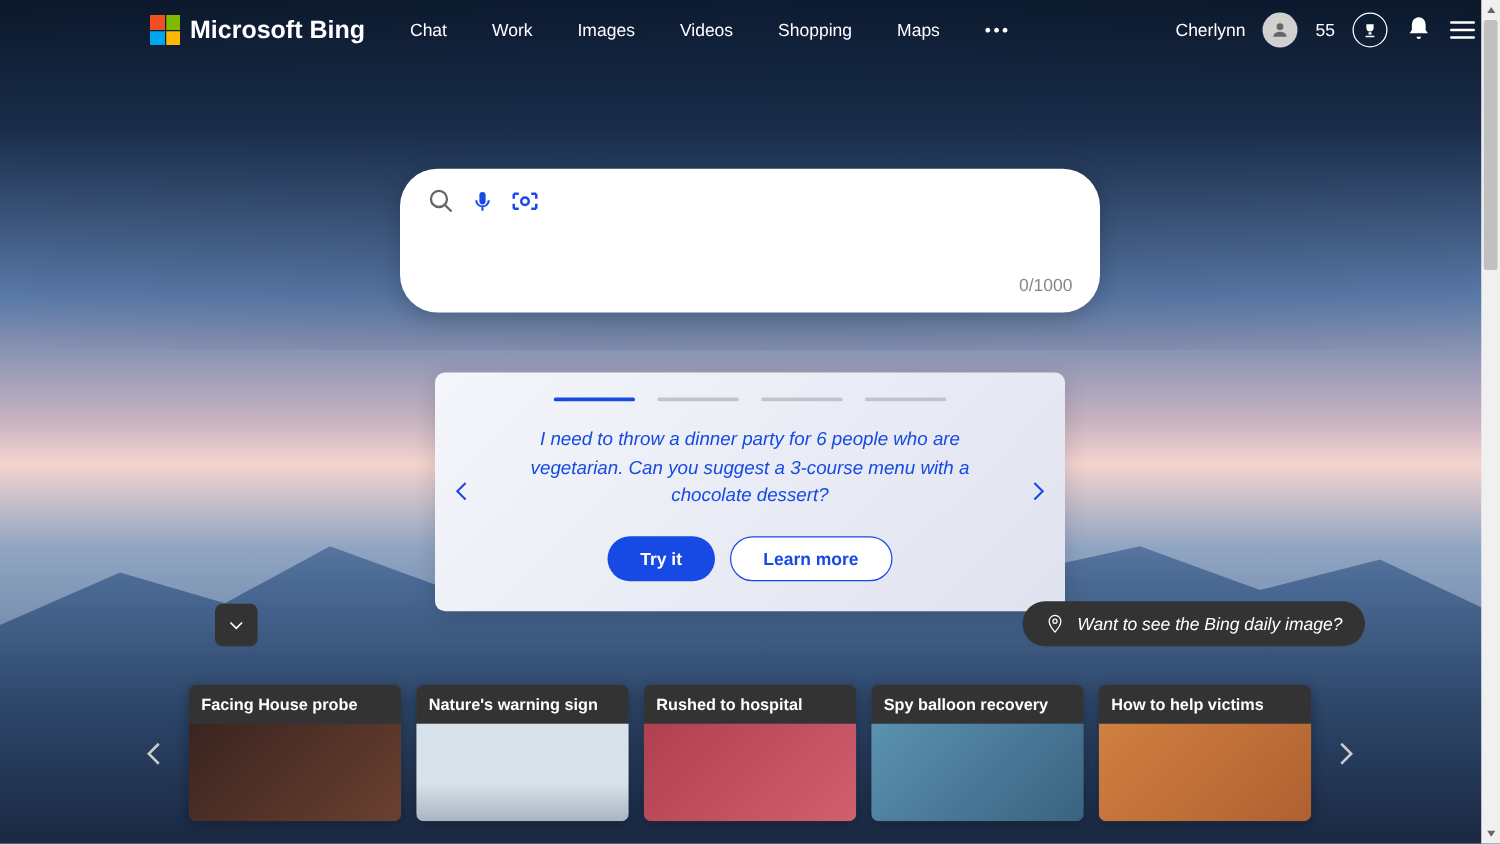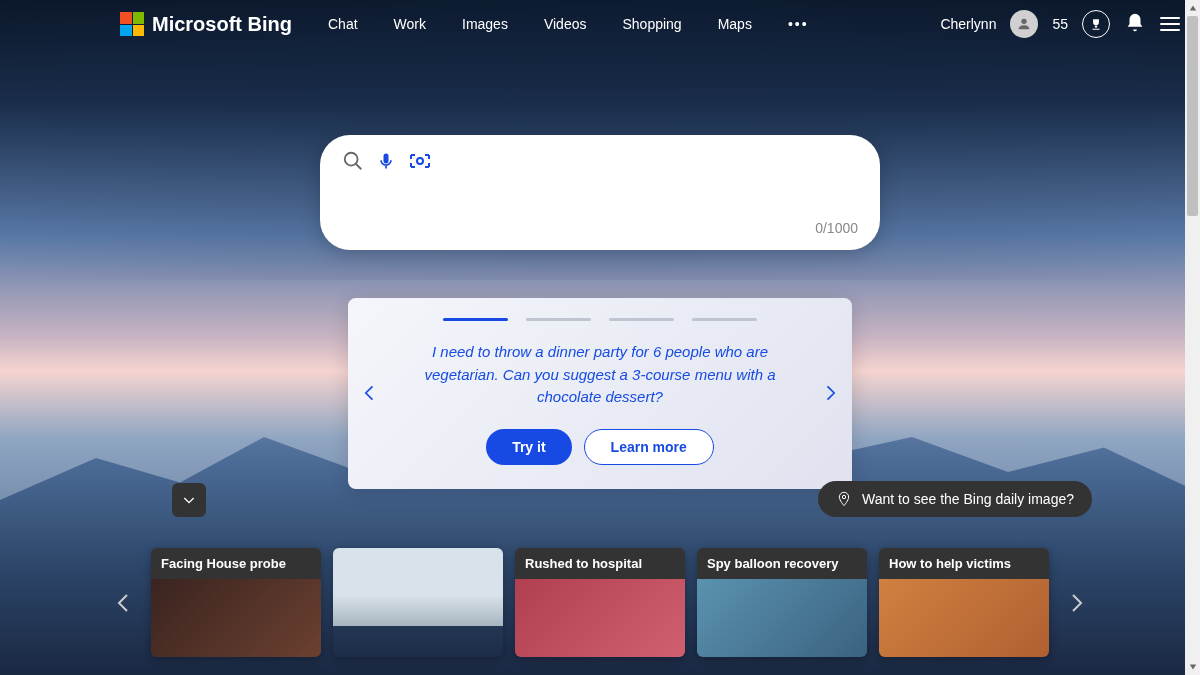--- a/index.html
+++ b/index.html
@@ -79,21 +79,21 @@
     .news-toggle {
       position: absolute; z-index: 10; bottom: 158px; left: 172px;
       width: 34px; height: 34px; background: #333; border-radius: 6px;
       display: flex; align-items: center; justify-content: center; cursor: pointer;
     }
     .news-toggle svg { width: 16px; height: 16px; stroke: #fff; fill: none; stroke-width: 2; }
 
     .daily-image-pill {
       position: absolute; z-index: 10; bottom: 158px; right: 108px;
       background: #333; color: #fff; padding: 10px 18px; border-radius: 20px;
-      display: flex; align-items: center; gap: 10px; font-size: 14px; cursor: pointer;
+      display: flex; align-items: center; gap: 10px; font-size: 14px; cursor: pointer; font-style: italic;
     }
     .daily-image-pill svg { width: 16px; height: 16px; stroke: #fff; fill: none; stroke-width: 1.5; }
 
     .news-row {
       position: absolute; z-index: 10; bottom: 18px; left: 0; right: 0;
       display: flex; align-items: stretch; gap: 12px; justify-content: center;
     }
     .carousel-arrow {
       width: 30px; display: flex; align-items: center; justify-content: center; cursor: pointer;
     }
@@ -236,20 +236,21 @@
     <svg viewBox="0 0 24 24">
         <polyline points="15 4 7 12 15 20"></polyline>
       </svg>
   </div>
   <div class="news-cards">
     <div class="news-card">
       <div class="news-title">Facing House probe</div>
       <div class="news-img img1"></div>
     </div>
     <div class="news-card">
+      <div class="news-title">Nature's warning sign</div>
       <div class="news-img img2"></div>
     </div>
     <div class="news-card">
       <div class="news-title">Rushed to hospital</div>
       <div class="news-img img3"></div>
     </div>
     <div class="news-card">
       <div class="news-title">Spy balloon recovery</div>
       <div class="news-img img4"></div>
     </div>

